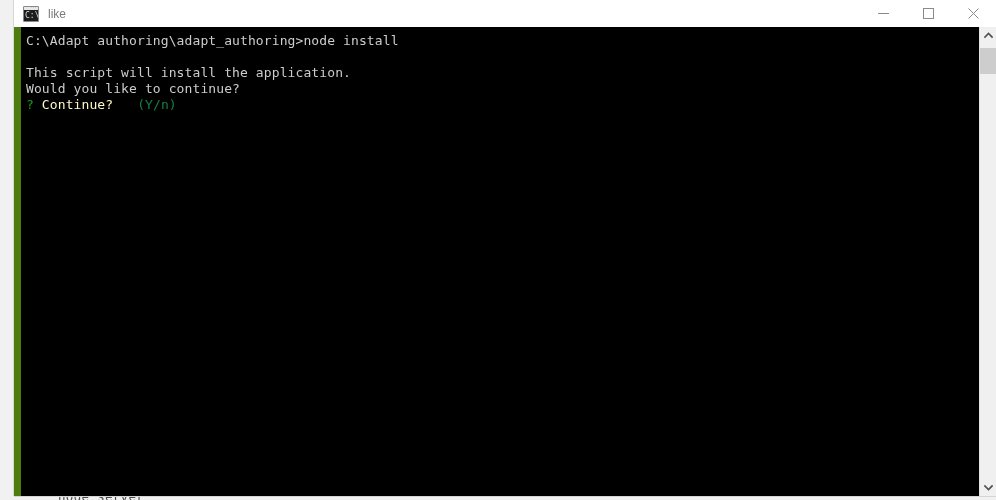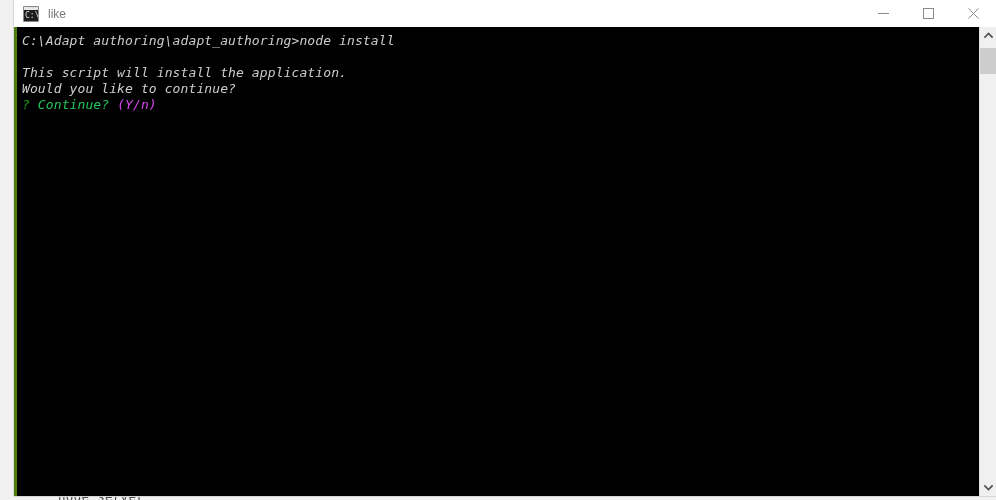--- a/index.html
+++ b/index.html
@@ -119,44 +119,43 @@
     cursor: default;
   }
   .win-btn svg { display: block; }
 
   
   #terminal-region {
     flex: 1 1 auto;
     display: flex;
     background: #000000;
     overflow: hidden;
-    border-left: 3px solid #4d7c0f;
+    border-left: 7px solid #4d7c0f;
     box-sizing: border-box;
-    font-style: italic;
   }
   #terminal-screen {
     flex: 1 1 auto;
     background: #000000;
     padding: 6px 0 0 5px;
     overflow: hidden;
     position: relative;
   }
   #terminal-lines {
     font-family: "DejaVu Sans Mono", "Liberation Mono", monospace;
     font-size: 13px;
     line-height: 16px;
     color: #cccccc;
     white-space: pre;
     letter-spacing: 0.1px;
   }
   .term-line { white-space: pre; min-height: 16px; }
   .seg-default { color: #cccccc; }
   .seg-green   { color: #15a015; }
-  .seg-dim     { color: #d946ef; }
-  .seg-bright  { color: #22c55e; }
+  .seg-dim     { color: #15803d; margin-left: 16px; }
+  .seg-bright  { color: #fef9c3; }
 
   
   #terminal-scrollbar {
     width: 17px;
     min-width: 17px;
     background: #f0f0f0;
     border-left: 1px solid #e2e2e2;
     box-sizing: border-box;
     display: flex;
     flex-direction: column;

